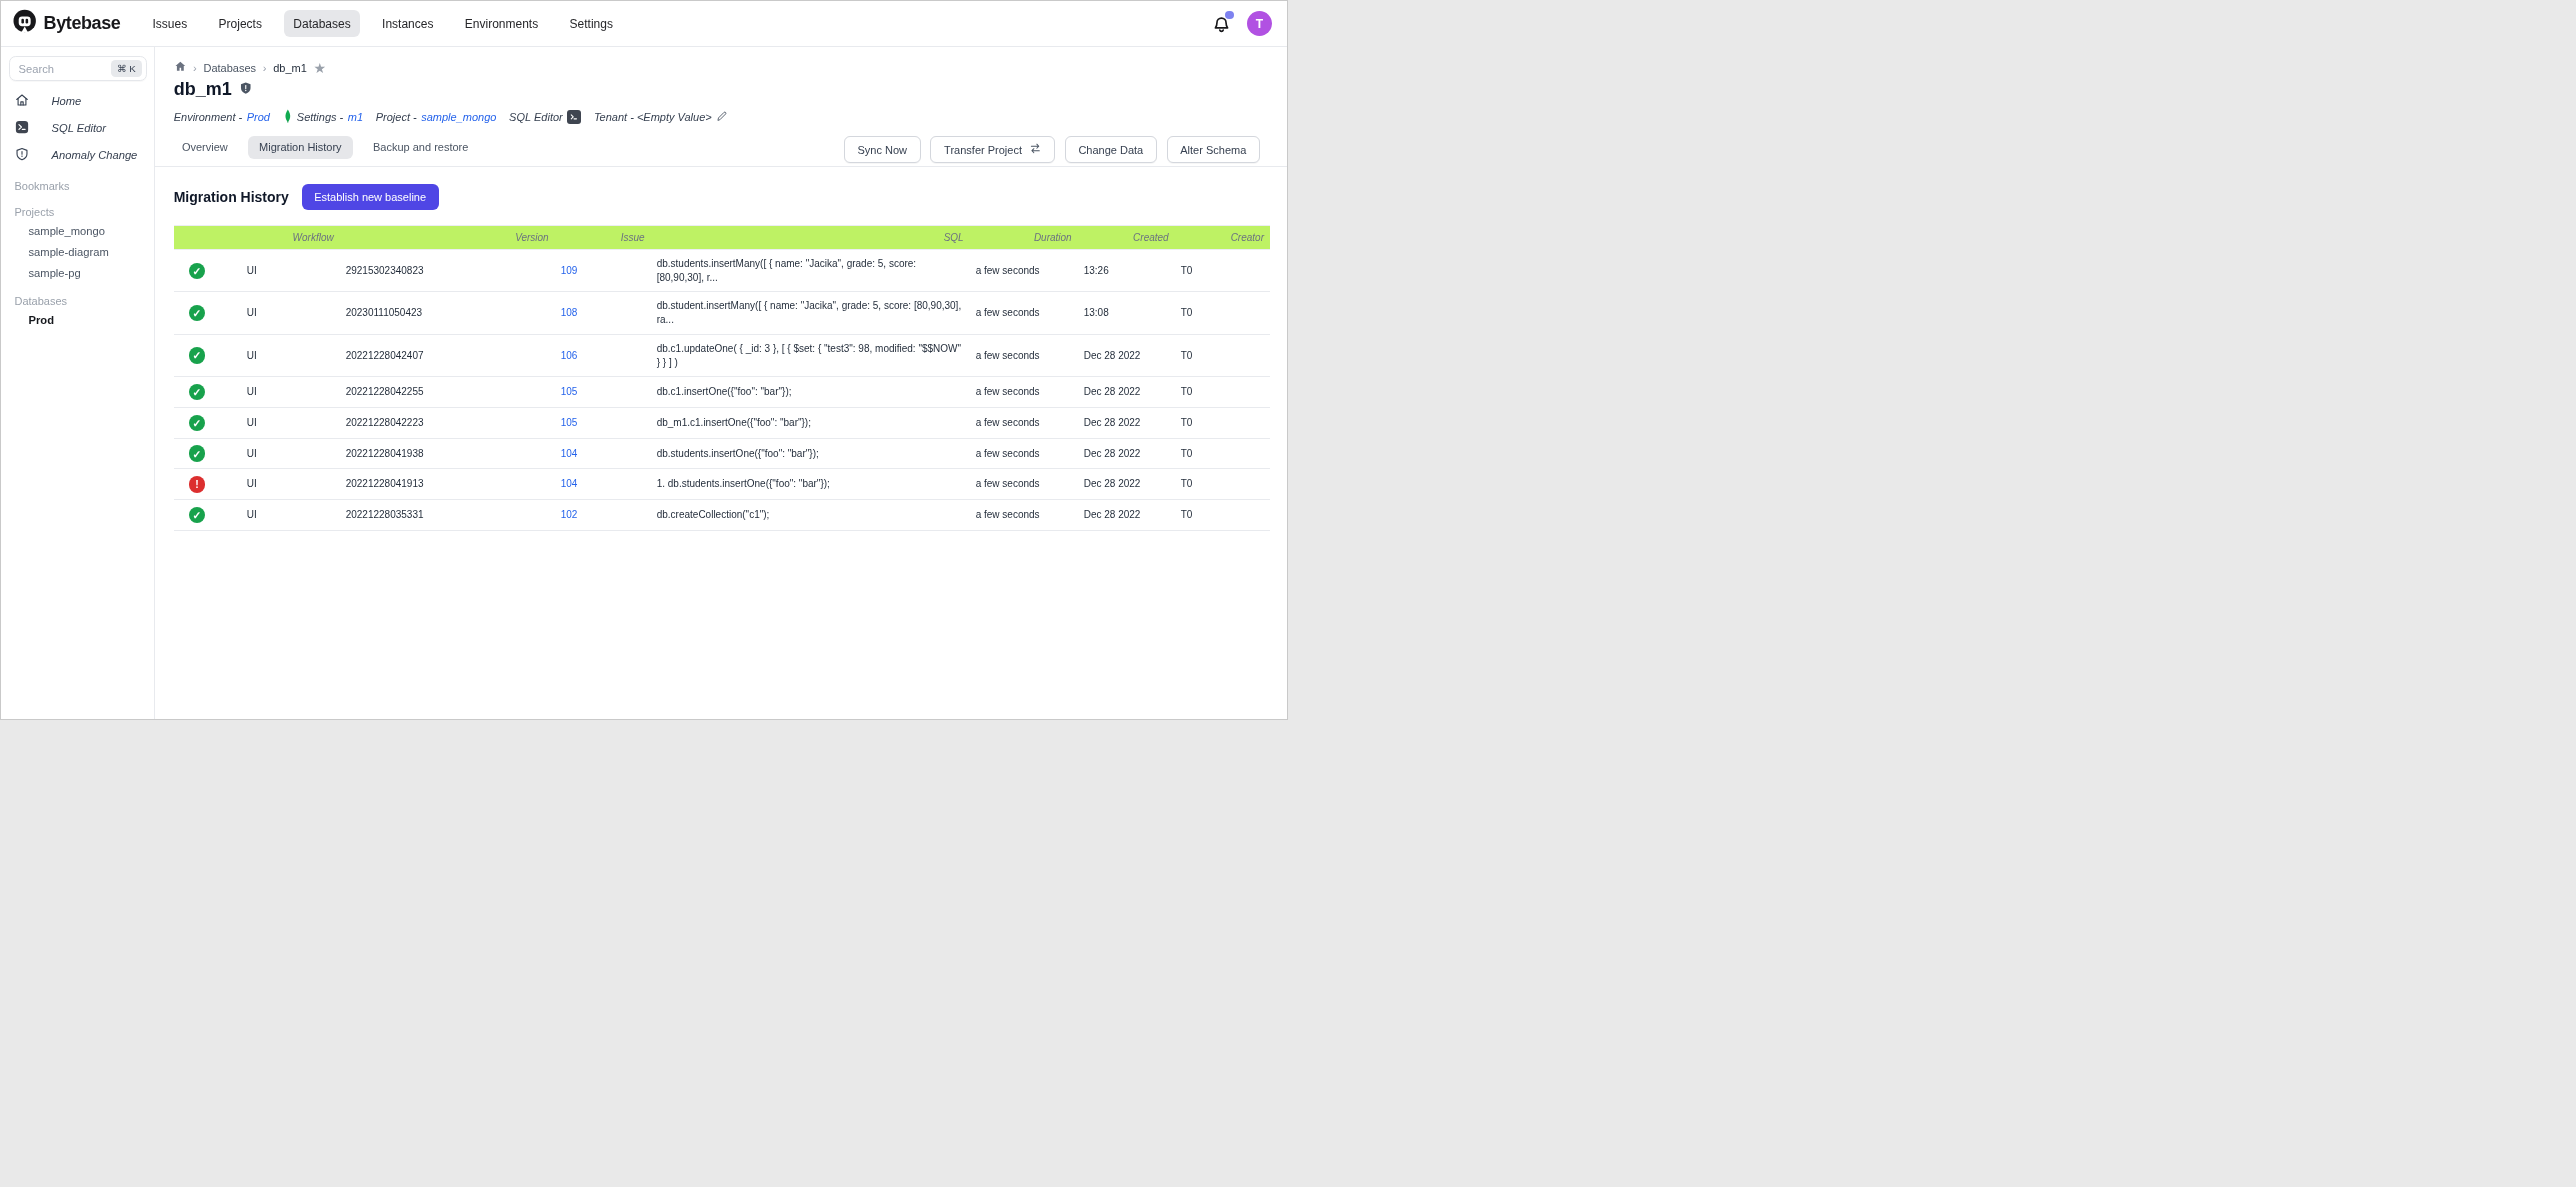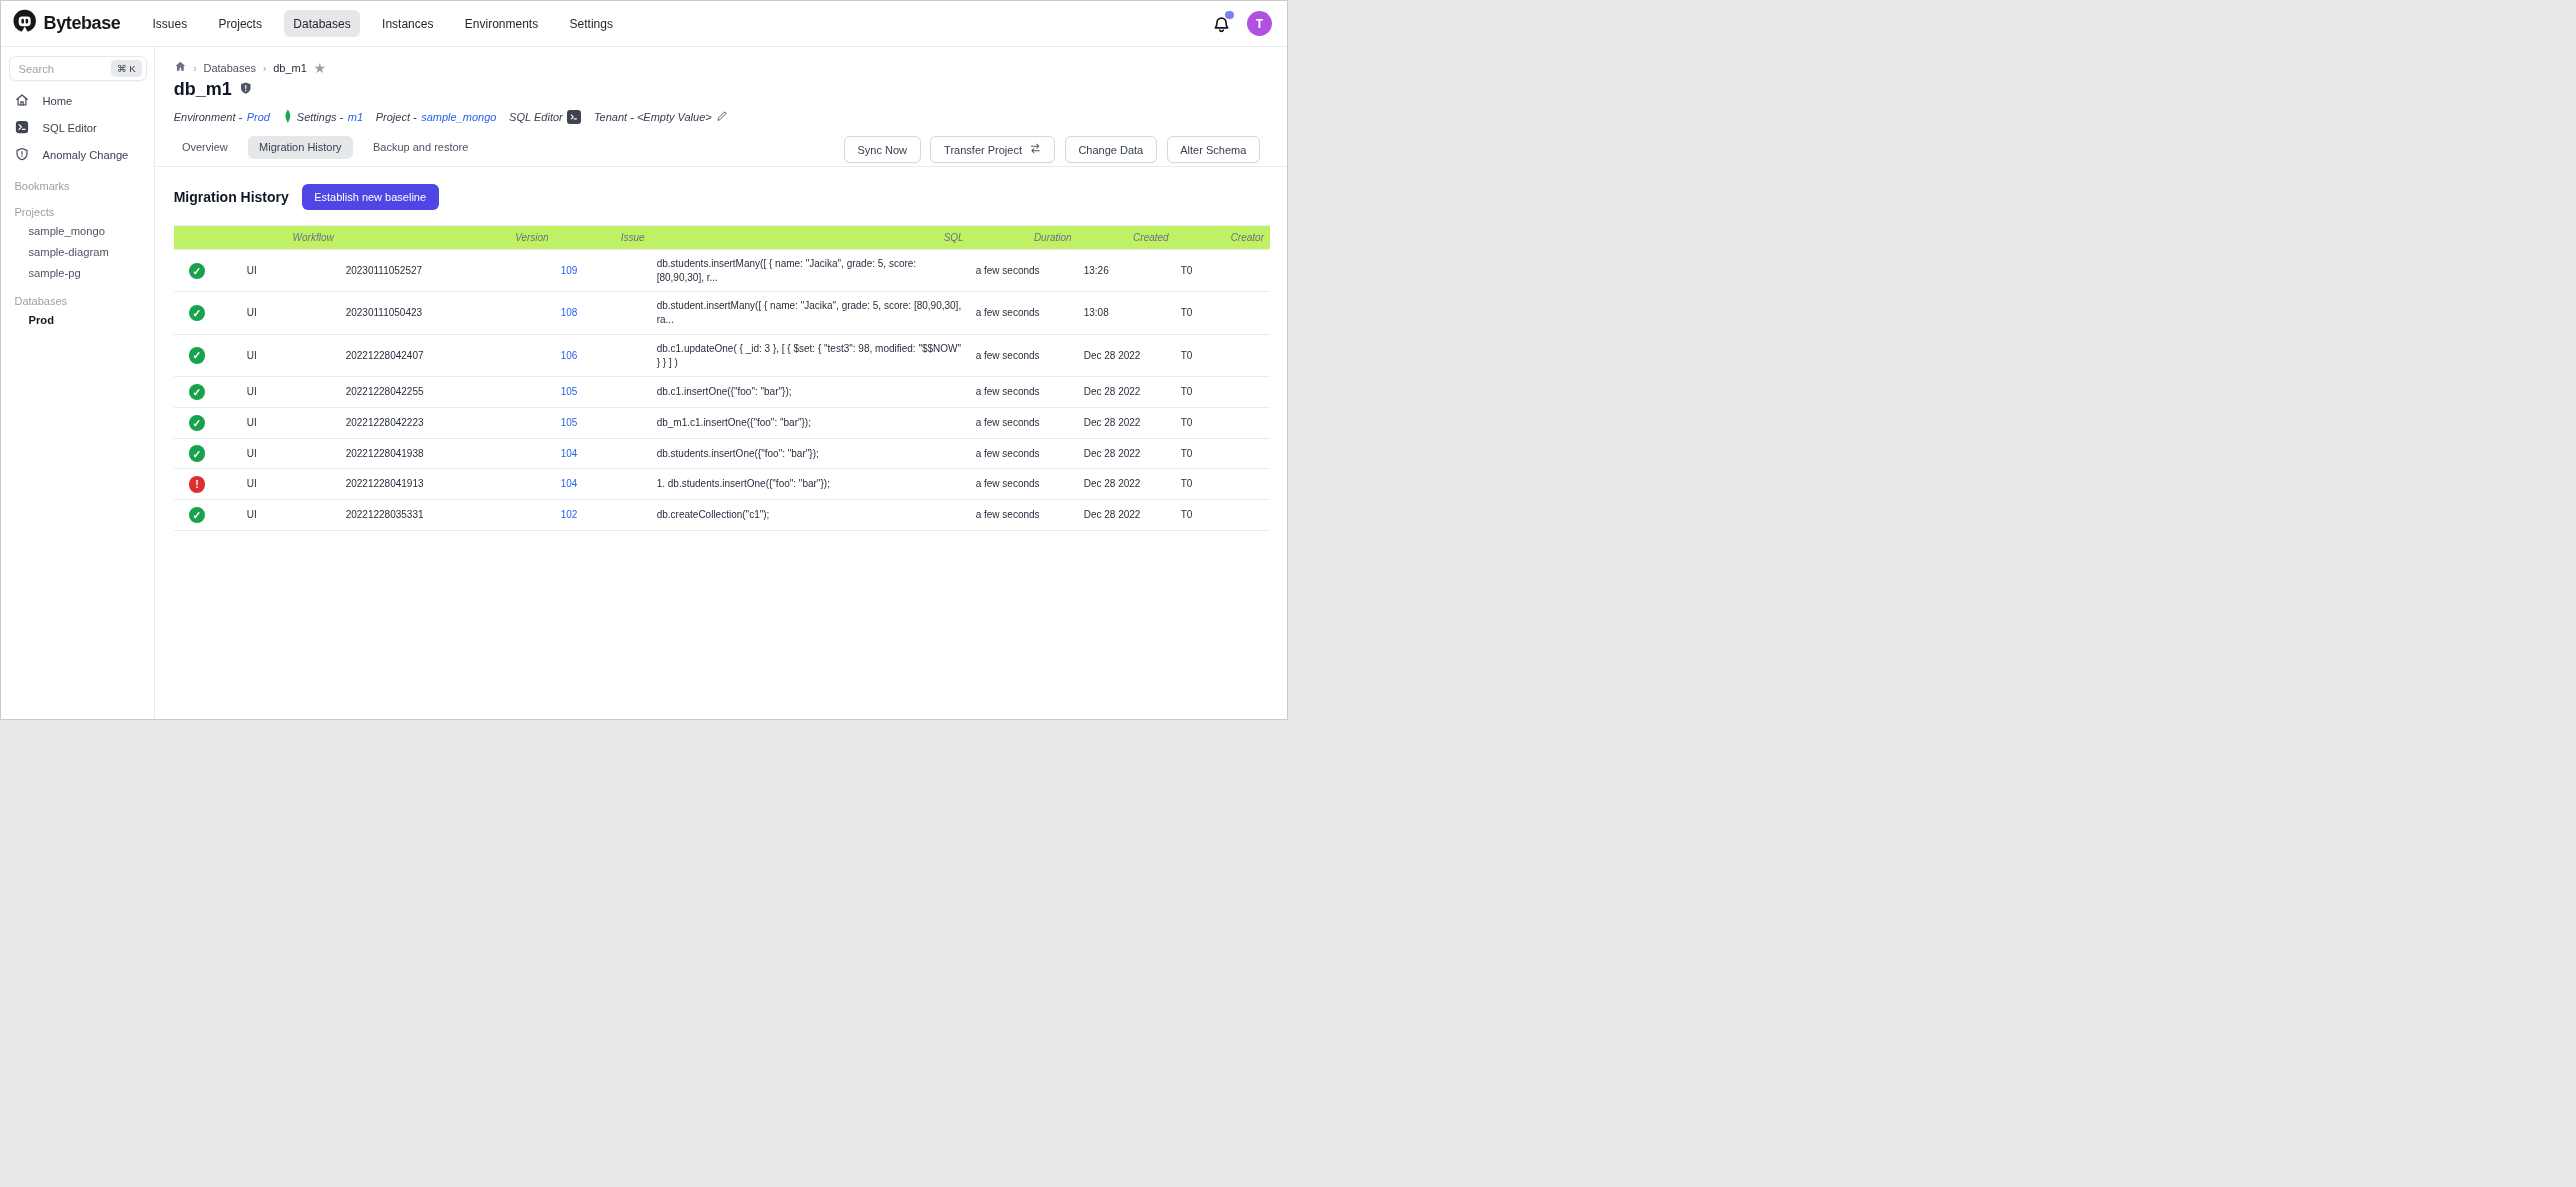--- a/index.html
+++ b/index.html
@@ -22,21 +22,21 @@
   
   .body { flex:1; display:flex; min-height:0; }
   .sidebar { width:154px; flex:0 0 154px; border-right:0.7px solid #e8eaee; padding:9px 7.5px; }
   .main { flex:1; position:relative; padding:0 17px 0 18.7px; overflow:hidden; }
 
   
   .search-box { height:25px; border:0.7px solid #e5e7eb; border-radius:6.7px; display:flex; align-items:center; justify-content:space-between; padding:0 3.7px 0 9px; box-shadow:0 0.7px 0.7px rgba(0,0,0,0.03); }
   .search-ph { color:#9ca3af; font-size:11.2px; }
   .kbd { background:#e7e9ec; color:#374151; border-radius:4.5px; font-size:9.7px; padding:3px 6px; }
   .snav { margin-top:6px; }
-  .snav-item { display:flex; align-items:center; gap:14px; height:27px; padding:0 6px; border-radius:5.2px; font-size:11.2px; color:#374151; cursor:pointer; }
+  .snav-item { display:flex; align-items:center; gap:23px; height:27px; padding:0 6px; border-radius:5.2px; font-size:11.2px; color:#374151; cursor:pointer;font-style:italic; }
   .side-section-label { margin-top:9.7px; height:16.4px; display:flex; align-items:center; padding:0 6px; font-size:11px; color:#9aa1ab; }
   .side-sub-item { height:21px; display:flex; align-items:center; padding:0 6px 0 20px; font-size:11.2px; color:#4b5563; cursor:pointer; }
   .side-sub-item.bold { font-weight:700; color:#16181d; }
 
   
   .breadcrumb { margin-top:14px; height:13.5px; display:flex; align-items:center; gap:6.7px; font-size:11px; color:#4b5563; }
   .bc-sep { color:#9ca3af; font-size:11.2px; }
   .bc-star { color:#9aa1ab; font-size:14px; line-height:1; cursor:pointer; }
   .bc-current { color:#1f2937; }
   .title-row { margin-top:4.5px; display:flex; align-items:center; gap:7.5px; }
@@ -270,21 +270,21 @@
             <th>SQL</th>
             <th>Duration</th>
             <th>Created</th>
             <th>Creator</th>
           </tr>
         </thead>
         <tbody>
           <tr>
             <td class="c-status"><span class="status-dot" data-status="success"></span></td>
             <td>UI</td>
-            <td class="c-version">20230111052527</td>
+            <td class="c-version">29215302340823</td>
             <td><a class="issue-link">109</a></td>
             <td class="c-sql">db.students.insertMany([ { name: "Jacika", grade: 5, score: [80,90,30], r...</td>
             <td>a few seconds</td>
             <td>13:26</td>
             <td>T0</td>
           </tr>
           <tr>
             <td class="c-status"><span class="status-dot" data-status="success"></span></td>
             <td>UI</td>
             <td class="c-version">20230111050423</td>

